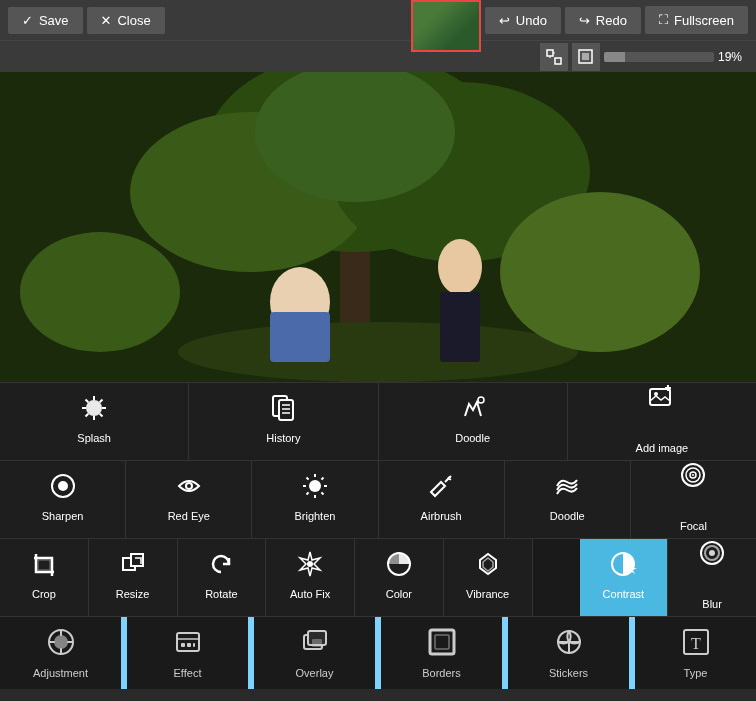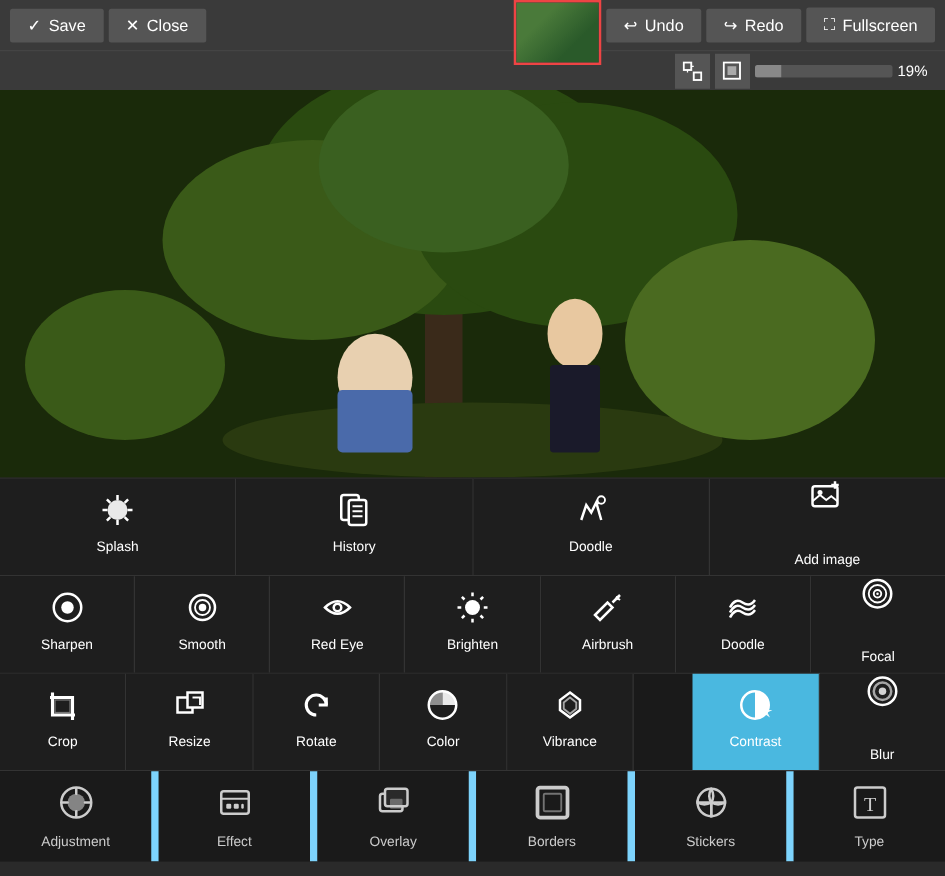--- a/index.html
+++ b/index.html
@@ -323,30 +323,20 @@
       <span class="tool-icon">
         <svg width="28" height="28" viewBox="0 0 28 28">
           <circle cx="14" cy="14" r="11" fill="none" stroke="white" stroke-width="2"></circle>
           <circle cx="14" cy="14" r="5" fill="white"></circle>
         </svg>
       </span>
       <span class="tool-label">Sharpen</span>
     </div>
     <div class="tool-item">
       <span class="tool-icon">
-        <svg width="28" height="28" viewBox="0 0 28 28">
-          <circle cx="14" cy="14" r="10" fill="none" stroke="white" stroke-width="2"></circle>
-          <circle cx="14" cy="14" r="6" fill="none" stroke="white" stroke-width="1.5"></circle>
-          <circle cx="14" cy="14" r="3" fill="white"></circle>
-        </svg>
-      </span>
-      <span class="tool-label">Smooth</span>
-    </div>
-    <div class="tool-item">
-      <span class="tool-icon">
         <svg width="28" height="28" viewBox="0 0 28 28" fill="none">
           <path d="M4 14 Q14 4 24 14 Q14 24 4 14Z" stroke="white" stroke-width="2" fill="none"></path>
           <circle cx="14" cy="14" r="4" fill="white"></circle>
           <circle cx="14" cy="14" r="2" fill="#1e1e1e"></circle>
         </svg>
       </span>
       <span class="tool-label">Red Eye</span>
     </div>
     <div class="tool-item">
       <span class="tool-icon">
@@ -423,20 +413,29 @@
       <span class="tool-icon">
         <svg width="28" height="28" viewBox="0 0 28 28" fill="none">
           <path d="M22 14 A8 8 0 1 0 14 22" stroke="white" stroke-width="2.5"></path>
           <path d="M22 8 L22 14 L16 14" stroke="white" stroke-width="2.5"></path>
         </svg>
       </span>
       <span class="tool-label">Rotate</span>
     </div>
     <div class="tool-item">
       <span class="tool-icon">
+        <svg width="28" height="28" viewBox="0 0 28 28" fill="none">
+          <path d="M14 2 L16 10 L24 8 L18 14 L24 20 L16 18 L14 26 L12 18 L4 20 L10 14 L4 8 L12 10 Z" stroke="white" stroke-width="1.5" fill="none"></path>
+          <circle cx="14" cy="14" r="3" fill="white"></circle>
+        </svg>
+      </span>
+      <span class="tool-label">Auto Fix</span>
+    </div>
+    <div class="tool-item">
+      <span class="tool-icon">
         <svg width="28" height="28" viewBox="0 0 28 28">
           <circle cx="14" cy="14" r="11" stroke="white" stroke-width="2" fill="none"></circle>
           <path d="M14 3 A11 11 0 0 1 25 14 L14 14 Z" fill="white" opacity="0.9"></path>
           <path d="M14 3 A11 11 0 0 0 3 14 L14 14 Z" fill="white" opacity="0.5"></path>
         </svg>
       </span>
       <span class="tool-label">Color</span>
     </div>
     <div class="tool-item">
       <span class="tool-icon">

